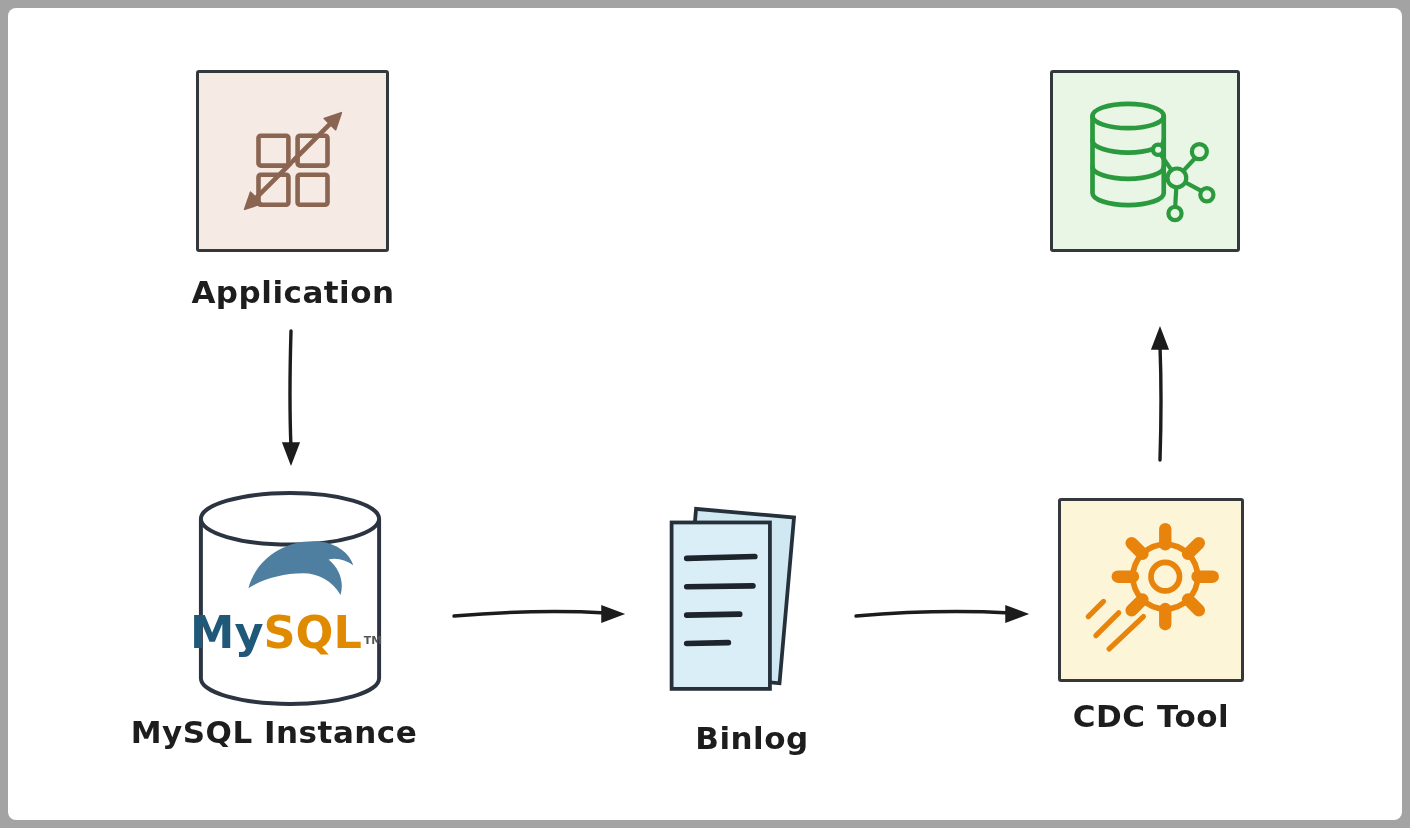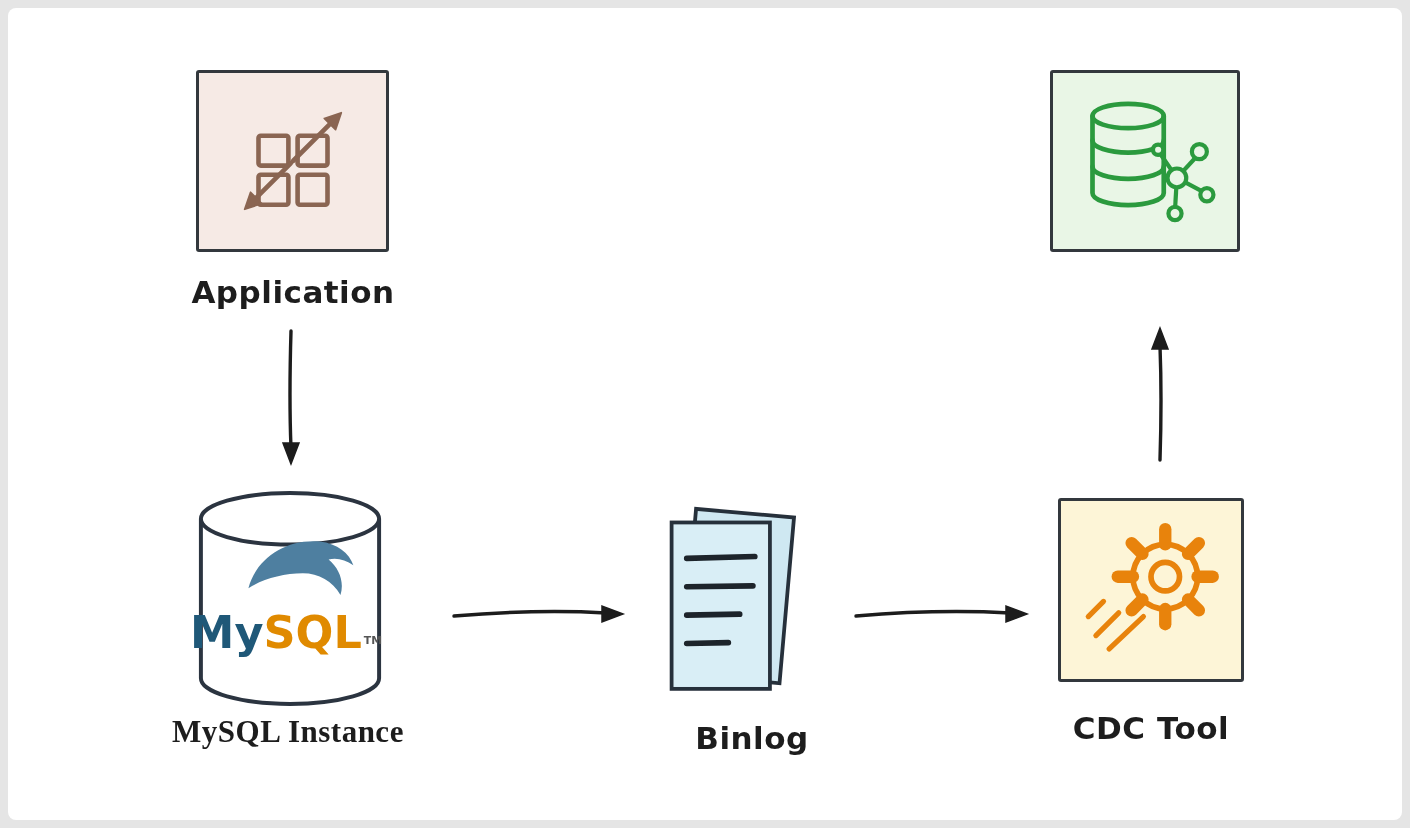--- a/index.html
+++ b/index.html
@@ -1,19 +1,19 @@
 <!DOCTYPE html>
 <html><head>
 <meta charset="utf-8">
 <style>
   html,body{margin:0;padding:0;background:#555;}
   .frame{
     position:relative;
     width:1410px;height:828px;
-    background:#e5e5e5;
+    background:#a3a3a3;
     font-family:"DejaVu Sans", sans-serif;
     overflow:hidden;
   }
   .canvas{
     position:absolute;left:8px;top:8px;right:8px;bottom:8px;
     background:#ffffff;border-radius:8px;
   }
   .arrows{position:absolute;left:0;top:0;width:1410px;height:828px;pointer-events:none;}
   .node-box{
     position:absolute;display:flex;align-items:center;justify-content:center;
@@ -23,23 +23,23 @@
   .cdc-box{left:1050px;top:490px;width:186px;height:184px;background:#fdf5d7;}
   .dest-box{left:1042px;top:62px;width:190px;height:182px;background:#e9f6e6;}
   .mysql-svg{position:absolute;left:183px;top:476px;width:198px;height:236px;}
   .binlog-svg{position:absolute;left:650px;top:488px;width:152px;height:208px;}
   .label{
     position:absolute;transform:translateX(-50%);
     font-size:31px;font-weight:600;letter-spacing:.5px;color:#1d1d1d;
     white-space:nowrap;
   }
   .label-app{left:285px;top:266px;}
-  .label-mysql{left:280px;top:706px;font-family:Liberation Serif, serif;}
+  .label-mysql{left:266px;top:706px;}
   .label-binlog{left:744px;top:712px;}
-  .label-cdc{left:1143px;top:690px;margin-top:12px;}
+  .label-cdc{left:1143px;top:690px;}
   .label-dest{left:1132px;top:268px;}
   .mysql-text{font-family:"DejaVu Sans", sans-serif;font-weight:bold;font-size:45px;}
   .mysql-tm{font-size:11px;font-weight:bold;}
 </style>
 </head>
 <body>
 
 <div class="frame">
   <div class="canvas">
 

